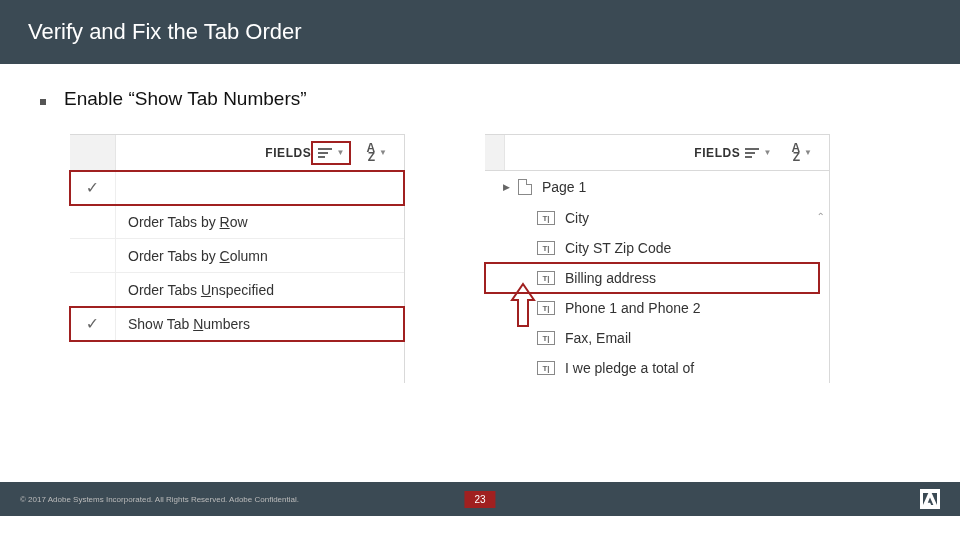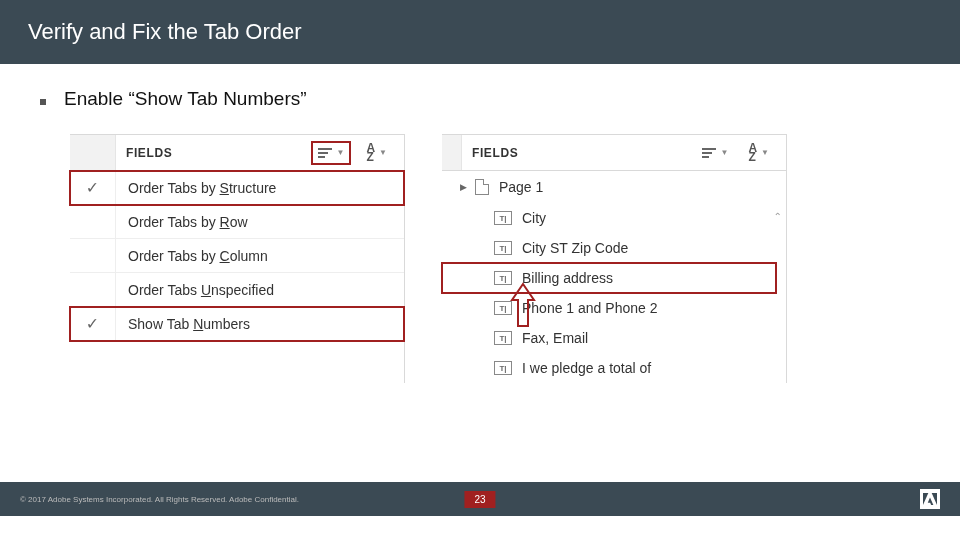--- a/index.html
+++ b/index.html
@@ -1,24 +1,24 @@
 <!DOCTYPE html>
 <html><head>
 <meta charset="utf-8">
 <style>
   * { box-sizing: border-box; margin: 0; padding: 0; }
   html, body { width: 960px; height: 540px; font-family: Arial, Helvetica, sans-serif; background: #fff; overflow: hidden; }
   .slide { width: 960px; height: 532px; position: relative; }
   .titlebar { background: #3b4a54; color: #fff; height: 64px; display: flex; align-items: center; padding-left: 28px; font-size: 22px; font-weight: 400; }
-  .content { padding: 24px 40px 0 40px; }
+  .content { padding: 24px 40px 0 40px; text-align: right; }
   .bullets { margin-bottom: 20px; }
   .bullet-row { display: flex; align-items: baseline; margin-bottom: 12px; }
   .bullet-sq { width: 6px; height: 6px; background: #555; margin-right: 18px; margin-top: 8px; flex-shrink: 0; }
   .bullet-txt { font-size: 19px; color: #111; }
-  .panels { display: flex; gap: 37px; padding-left: 30px; padding-top: 4px; }
+  .panels { display: flex; gap: 80px; padding-left: 30px; padding-top: 4px; }
   .panel { width: 335px; border: 1px solid #d9d9d9; border-left: none; border-bottom: none; position: relative; }
   .panel-head { display: flex; align-items: center; height: 36px; border-bottom: 1px solid #d9d9d9; }
   .head-spacer { width: 46px; height: 100%; border-right: 1px solid #e5e5e5; background: #f2f2f2; }
   .head-label { font-weight: 700; font-size: 12px; color: #333; letter-spacing: 0.6px; padding-left: 10px; flex: 1; }
   .head-icons { display: flex; align-items: center; gap: 10px; padding-right: 12px; }
   .icon-box { display: flex; align-items: center; gap: 4px; padding: 3px 5px; }
   .icon-box.highlight { border: 2px solid #a02020; }
   .lines-icon { display: inline-block; }
   .lines-icon span { display: block; width: 14px; height: 2px; background: #666; margin: 2px 0; }
   .lines-icon span:nth-child(2) { width: 10px; }
@@ -85,21 +85,20 @@
 Z</span>
               <span class="chev-d">▼</span>
             </div>
           </div>
         </div>
         <div id="left-menu">
             <div class="menu-item highlight">
               <div class="check-col">
                 <span class="check-mark">✓</span>
               </div>
-              <div class="menu-label">Order Tabs by <span class="ul">S</span>tructure</div>
             </div>
             <div class="menu-item">
               <div class="check-col"></div>
               <div class="menu-label">Order Tabs by <span class="ul">R</span>ow</div>
             </div>
             <div class="menu-item">
               <div class="check-col"></div>
               <div class="menu-label">Order Tabs by <span class="ul">C</span>olumn</div>
             </div>
             <div class="menu-item">

